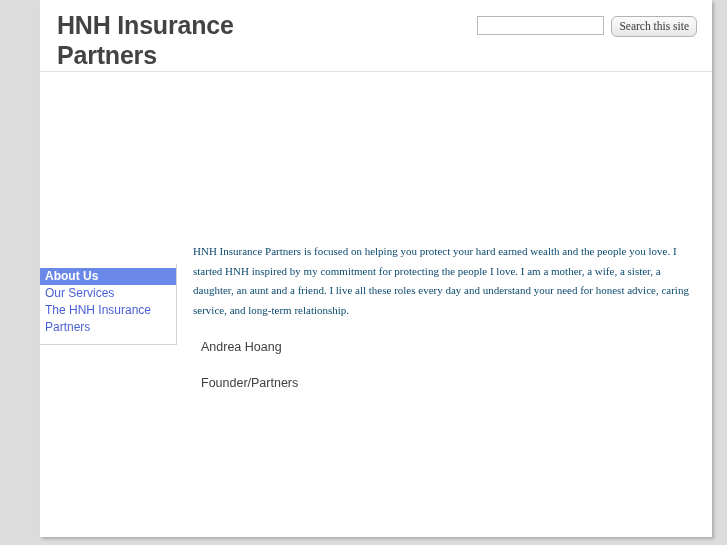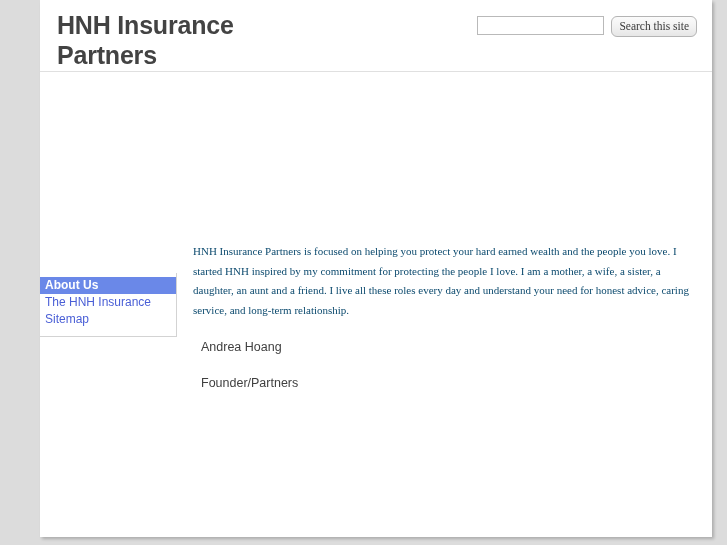--- a/index.html
+++ b/index.html
@@ -159,22 +159,23 @@
       <input class="search-input" type="text" placeholder="" style="">
       <button class="search-button">Search this site</button>
     </div>
   </div>
 
   <div class="body-cols">
 
     <div class="sidebar">
       <div class="nav-box">
         <a class="nav-item active" href="#">About Us</a>
+        <a class="nav-item" href="#">Our Services</a>
         <a class="nav-item" href="#">The HNH Insurance</a>
-        <a class="nav-item" href="#">Sitemap</a>
+        <a class="nav-item" href="#">Partners</a>
       </div>
     </div>
 
     <div class="content">
       <p class="intro-paragraph">HNH Insurance Partners is focused on helping you protect your hard earned wealth and the people you love.  I started HNH inspired by my commitment for protecting the people I love.  I am a mother, a wife, a sister, a daughter, an aunt and a friend.  I live all these roles every day and understand your need for honest advice, caring service, and long-term relationship.</p>
 
       <div class="signature-block">
         <p class="signature-name">Andrea Hoang</p>
         <p class="signature-role">Founder/Partners</p>
       </div>

